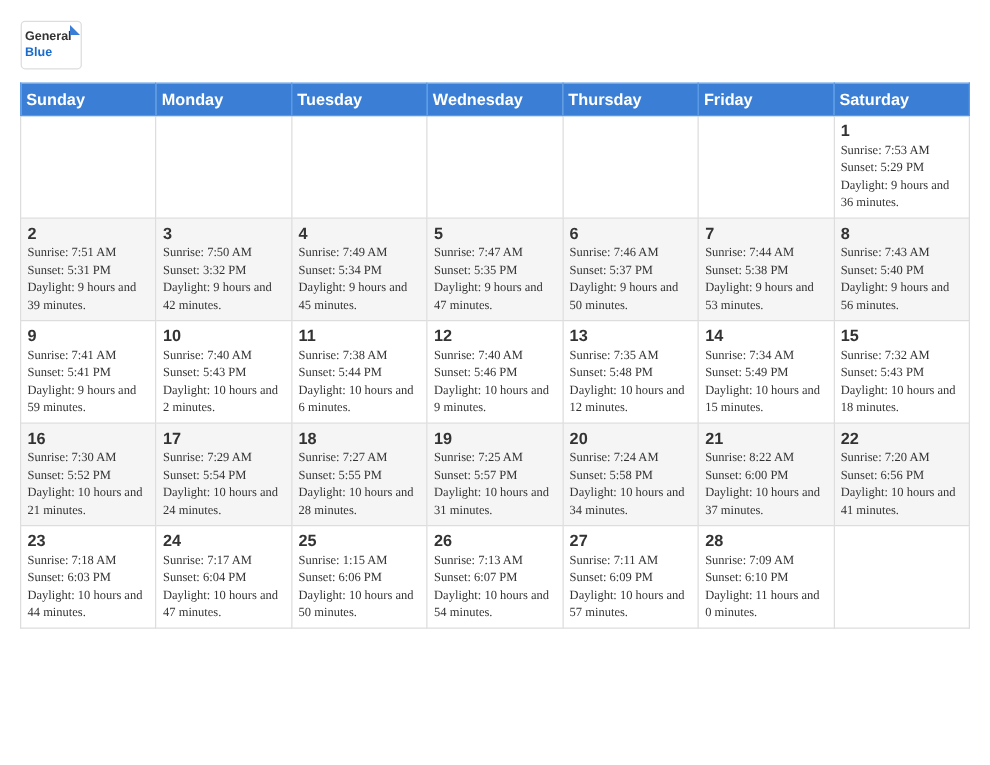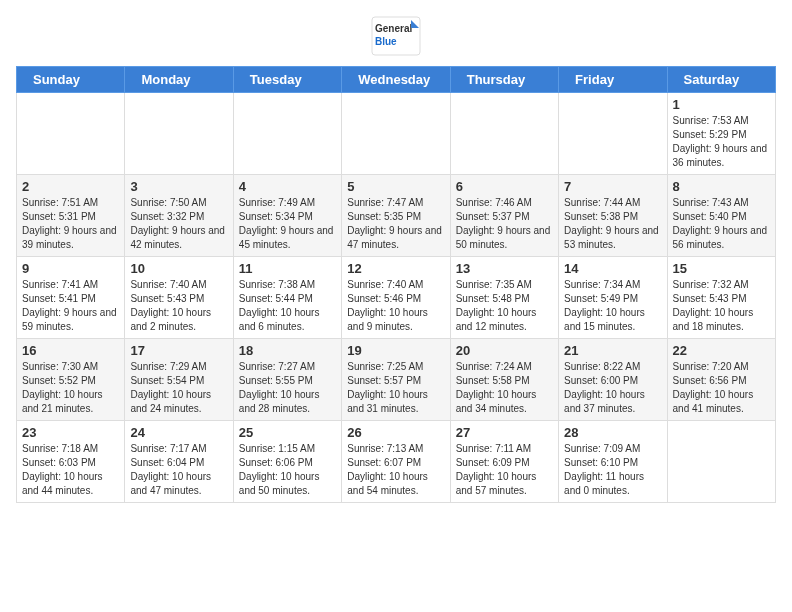--- a/index.html
+++ b/index.html
@@ -5,21 +5,21 @@
     * { box-sizing: border-box; margin: 0; padding: 0; }
     body {
       font-family: Arial, sans-serif;
       background: #fff;
       width: 792px;
       min-height: 612px;
       padding: 16px;
     }
     .header {
       display: flex;
-      justify-content: center;
+      justify-content: flex-start;
       align-items: flex-start;
       margin-bottom: 10px;
     }
     .logo {
       display: flex;
       align-items: center;
     }
     .title-block {
       text-align: right;
     }
@@ -34,21 +34,21 @@
     }
     .calendar {
       width: 100%;
       border-collapse: collapse;
       border: 1px solid #ccc;
     }
     .calendar th {
       background-color: #3a7fd5;
       color: #fff;
       text-align: left;
-      padding: 5px 16px;
+      padding: 5px 4px;
       font-size: 13px;
       font-weight: bold;
       border: 1px solid #5a9ae5;
     }
     .calendar td {
       vertical-align: top;
       border: 1px solid #ddd;
       padding: 4px 5px;
       width: 108px;
       min-height: 90px;
@@ -62,20 +62,21 @@
     .day-number {
       font-size: 13px;
       font-weight: bold;
       display: block;
       margin-bottom: 2px;
     }
     .day-info {
       font-size: 10px;
       line-height: 1.4;
       color: #333;
+      font-family: Liberation Serif, serif;
     }
     .empty-cell {
       background: #f9f9f9;
     }
   </style>
 </head>
 <body>
 
 <div class="header">
   <div class="logo">

